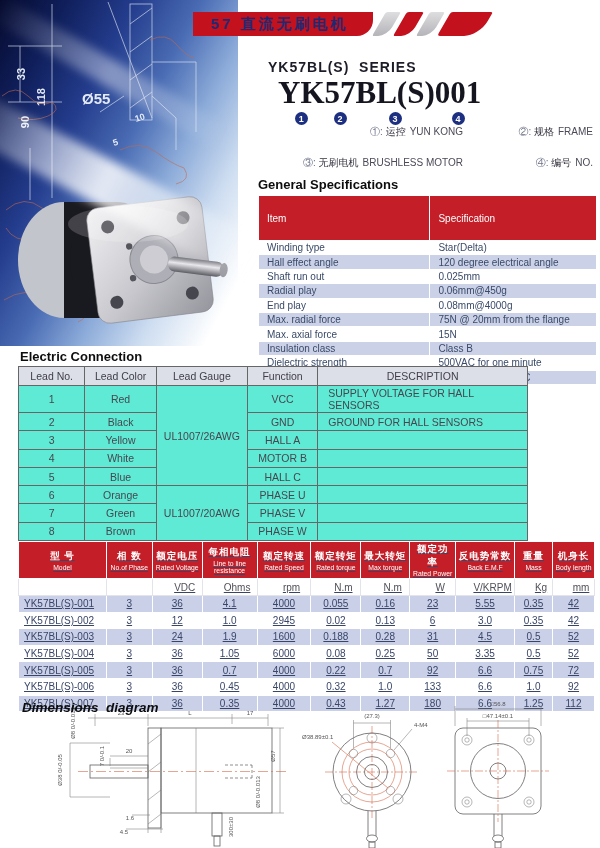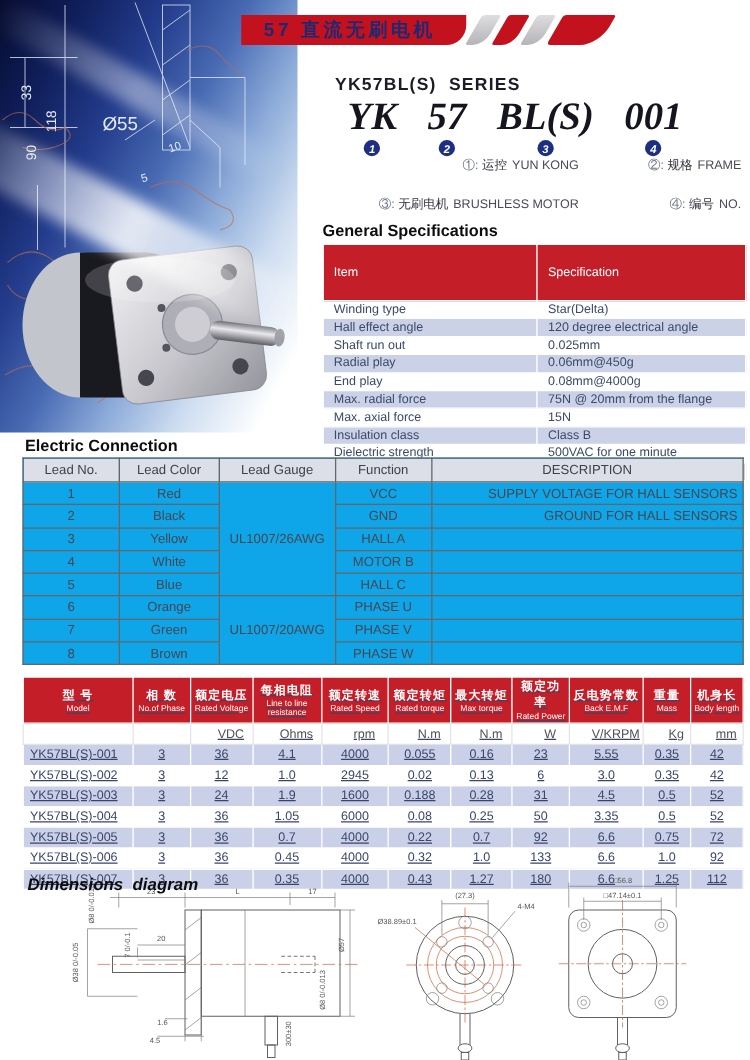--- a/index.html
+++ b/index.html
@@ -1,39 +1,39 @@
 <!DOCTYPE html>
 <html><head>
 <meta charset="utf-8">
 <style>
   html,body{margin:0;padding:0;background:#e9e9e9;}
   .page{position:relative;width:600px;height:848px;background:#ffffff;overflow:hidden;
         font-family:"Liberation Sans",sans-serif;color:#222;}
 
   
   .hero{position:absolute;left:0;top:0;width:238px;height:346px;
-        background:linear-gradient(118deg,#060b2e 0%,#101f5c 16%,#233c8c 32%,#4a6cb4 48%,#8cabd9 62%,#ccdcf0 76%,#ffffff 92%);}
+        background:linear-gradient(118deg,#060b2e 0%,#101f5c 16%,#233c8c 32%,#4a6cb4 48%,#8cabd9 62%,#ccdcf0 76%,#ffffff 92%);font-weight:bold;}
   .streak{position:absolute;background:linear-gradient(90deg,rgba(255,255,255,0),rgba(255,255,255,.85),rgba(255,255,255,0));
           filter:blur(5px);pointer-events:none;}
   .s1{width:330px;height:46px;left:-60px;top:160px;transform:rotate(28deg);}
   .s2{width:260px;height:26px;left:-20px;top:60px;transform:rotate(30deg);opacity:.5;}
 
   
   .banner{position:absolute;left:193px;top:12px;height:24px;display:flex;align-items:stretch;}
   .banner-bar{background:#c3111d;color:#1b2a75;font-weight:bold;font-size:15px;letter-spacing:3px;
               padding:0 24px 0 18px;display:flex;align-items:center;border-radius:0 0 16px 0;white-space:pre;}
   .chev{transform:skewX(-30deg);border-radius:2px 2px 9px 2px;margin-left:6px;}
   .chev.red{width:17px;background:#c3111d;}
   .chev.silver{width:15px;background:linear-gradient(#dedee0,#b4b4b9);}
   .chev.red-end{width:42px;background:#c3111d;border-radius:2px 2px 15px 3px;}
 
   
   .series-heading{position:absolute;left:268px;top:59px;font-size:14px;font-weight:bold;color:#1c1c28;
                   letter-spacing:1px;white-space:pre;}
-  .code-row{position:absolute;left:278px;top:77px;width:268px;display:flex;justify-content:space-between;font-style:italic;}
+  .code-row{position:absolute;left:278px;top:77px;width:268px;display:flex;}
   .code-group{display:flex;flex-direction:column;align-items:center;}
   .code-big{font-family:"Liberation Serif",serif;font-weight:bold;font-size:31px;line-height:1;color:#15151f;}
   .code-badge{margin-top:4px;width:13px;height:13px;border-radius:50%;background:#1d2f80;color:#fff;
               font-size:9px;font-weight:bold;display:flex;align-items:center;justify-content:center;}
   .legend{position:absolute;left:271px;top:125px;width:322px;display:grid;
           grid-template-columns:192px 1fr;row-gap:17px;font-size:10px;color:#3c3c4c;text-align:right;}
   .lg-num{color:#6a7086;}
   .lg-cn{color:#33333f;}
   .lg-en{color:#4a4a58;margin-left:4px;}
 
@@ -46,25 +46,25 @@
 
   
   .gtable{position:absolute;left:258px;top:195px;width:339px;border-collapse:collapse;
           font-size:10px;color:#3a4a68;background:#fff;}
   .gtable th{background:#c41e28;color:#fff;font-weight:normal;text-align:left;padding:16px 8px;height:12px;border:1px solid #fff;}
   .gtable td{padding:1px 8px;height:11.4px;border:1px solid #fff;}
   .gtable tbody tr:nth-child(even){background:#cbd2e8;}
   .gtable col.c1{width:172px;} .gtable col.c2{width:167px;}
 
   
-  .ctable{position:absolute;left:18px;top:366px;width:577px;border-collapse:collapse;
-          font-size:10.5px;color:#474750;text-align:center;background:#0ea5e9;}
+  .ctable{position:absolute;left:18px;top:366px;width:510px;border-collapse:collapse;
+          font-size:10.5px;color:#474750;text-align:center;background:#5eead4;}
   .ctable th{background:#dcdee8;font-weight:normal;color:#3f3f48;border:1px solid #666;height:16px;padding:1px 4px;}
   .ctable td{border:1px solid #666;height:15.3px;padding:1px 4px;}
-  .ctable td.desc{text-align:right;padding-left:0;}
+  .ctable td.desc{text-align:left;padding-left:10px;}
 
   
   .etable{position:absolute;left:18px;top:541px;width:577px;border-collapse:collapse;
           font-size:10px;color:#3a4668;text-align:center;background:#fff;border:1px solid #c8c8d2;text-decoration:underline;}
   .etable th{background:#c41e28;color:#fff;border:1px solid #fff;padding:1px 2px;height:32px;vertical-align:middle;}
   .etable th .cn{font-size:9.5px;font-weight:bold;letter-spacing:1px;}
   .etable th .en{font-size:6.8px;font-weight:normal;margin-top:1px;}
   .etable tr.units td{height:14px;color:#50505a;font-size:10px;border:1px solid #e3e3ea;padding-left:16px;}
   .etable tbody td{height:13.6px;border:1px solid #fff;}
   .etable tbody tr.alt{background:#c9d0e8;}

